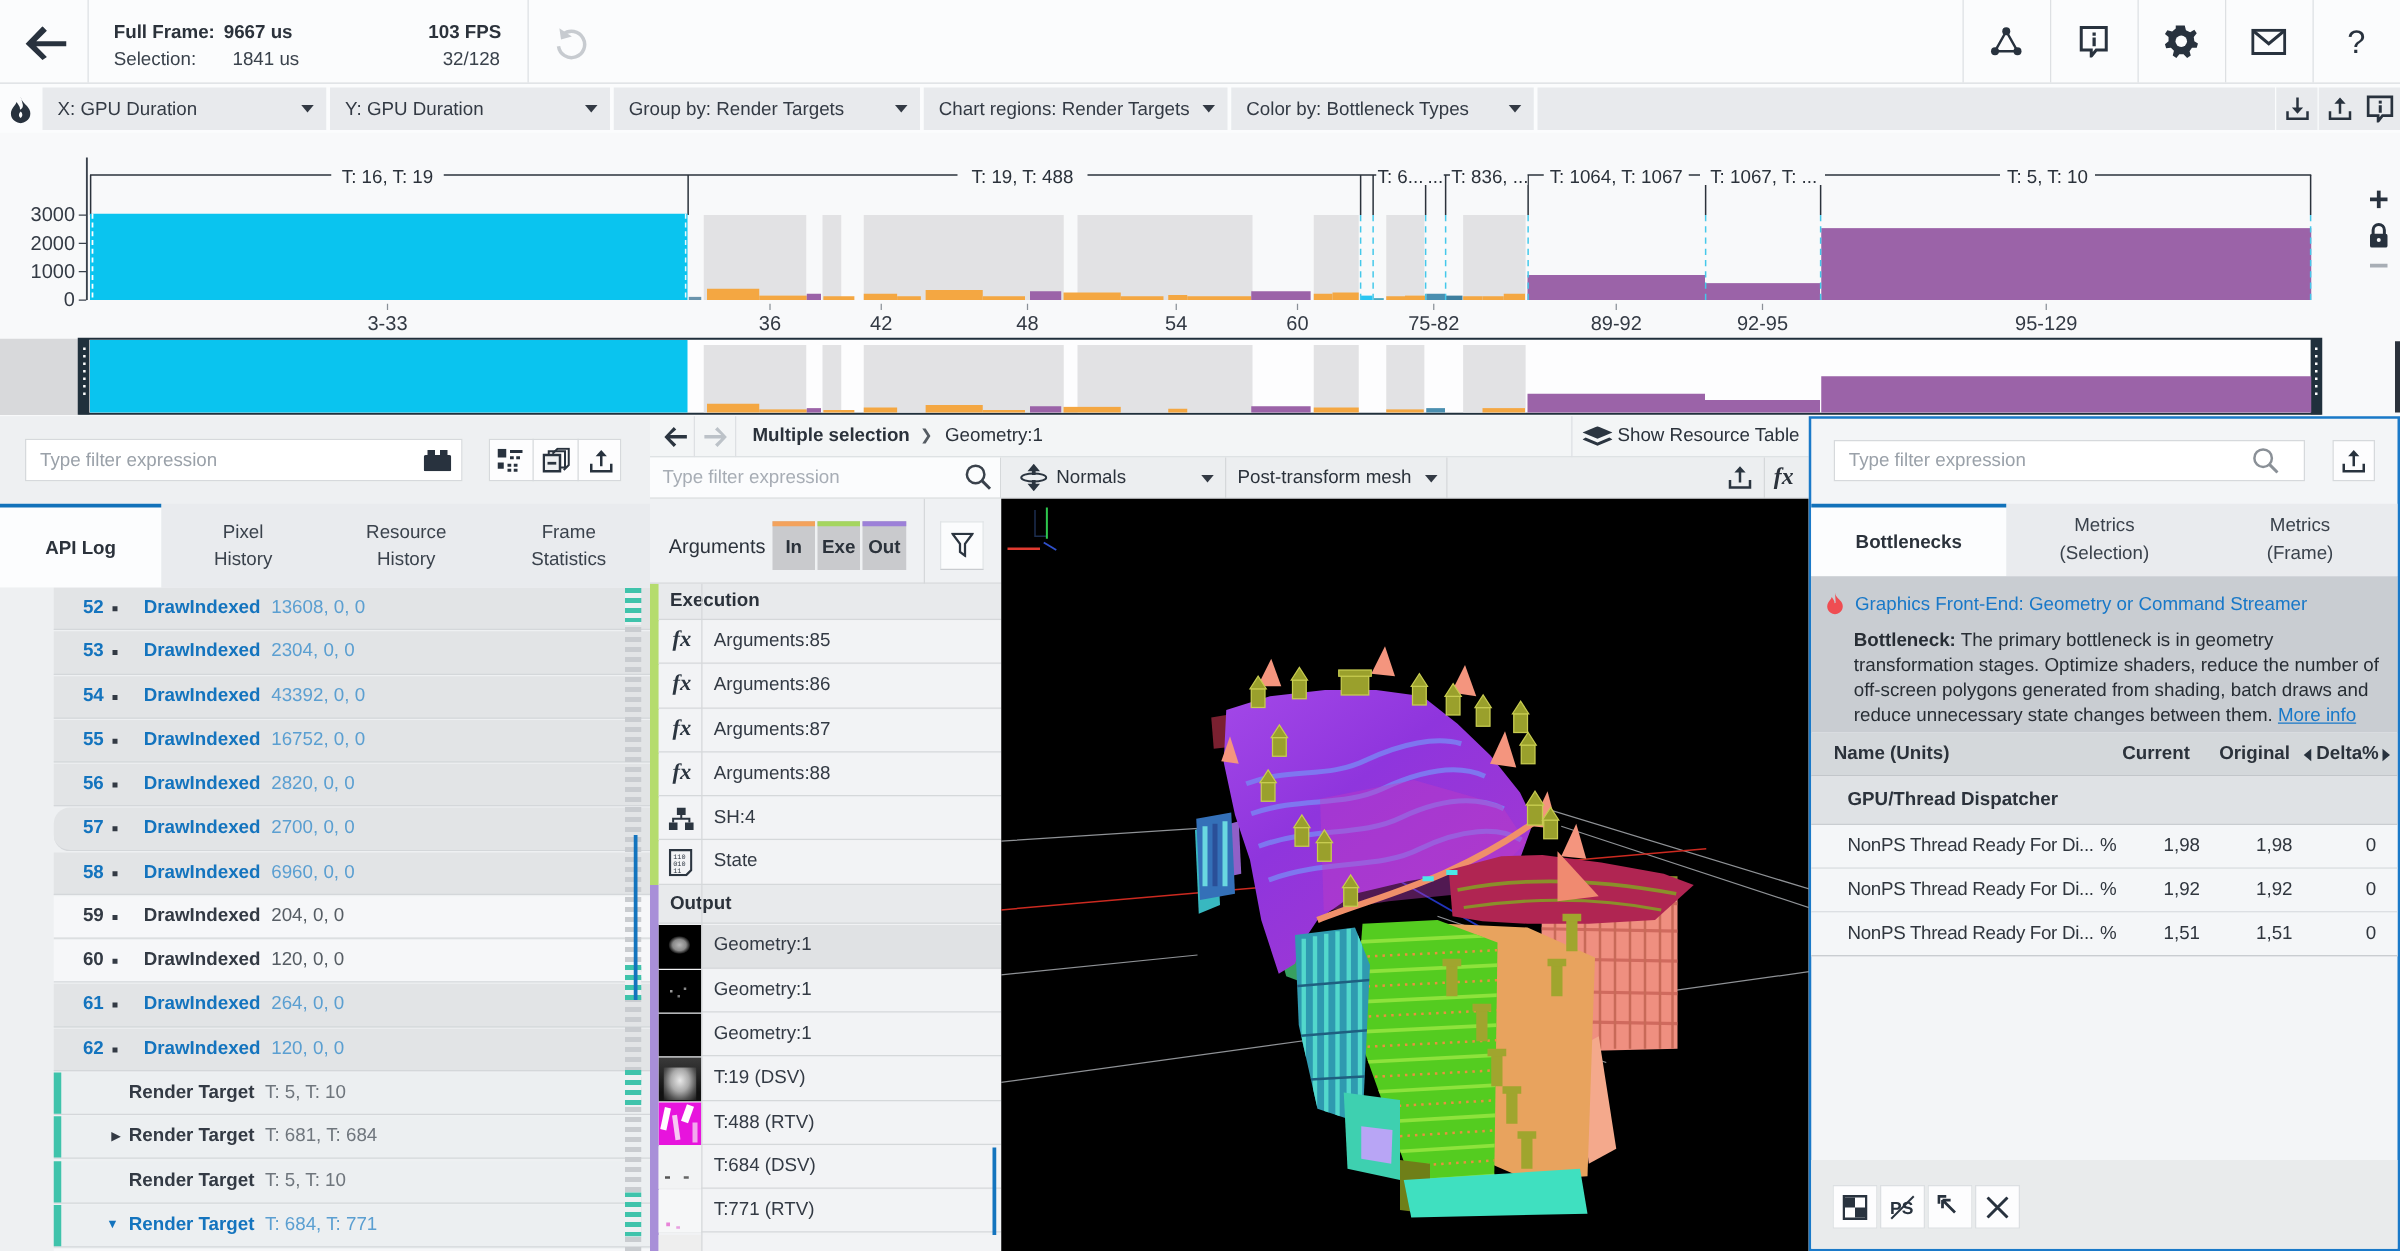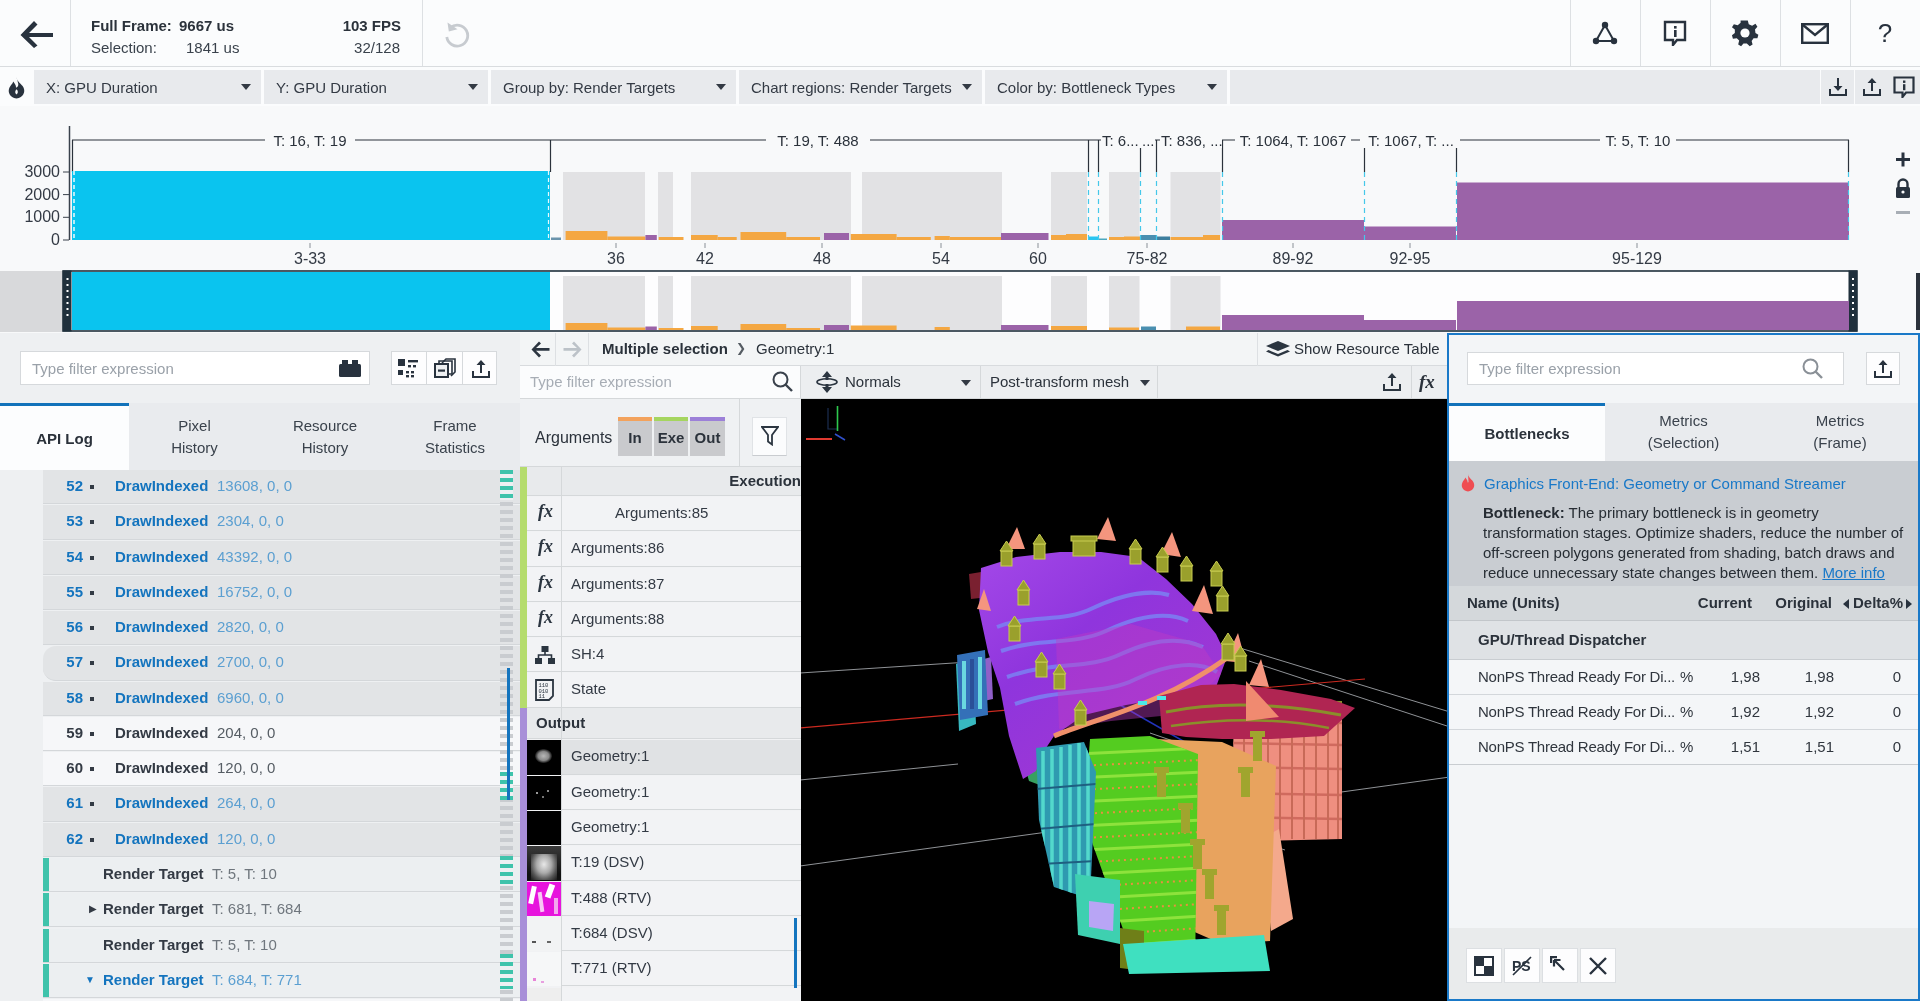--- a/index.html
+++ b/index.html
@@ -521,24 +521,24 @@
       <div class="abs" style="left:170px;top:84px;width:35px;height:39px;background:#c9cacd;border-top:4px solid #9c80d8;text-align:center;font-weight:bold;line-height:34px;">Out</div>
       <div class="abs" style="left:219px;top:66px;width:1px;height:68px;background:#d5d8da;"></div>
       <div class="abs" style="left:232px;top:84px;width:35px;height:39px;background:#fbfcfd;border:1px solid #e0e3e6;border-bottom:1px solid #c9ccd0;"></div>
       <svg class="abs" style="left:241px;top:93px;" width="18" height="20" viewBox="0 0 18 20">
           <path d="M1 1 H17 L11 9 V18.5 L7 15.5 V9 Z" fill="none" stroke="#2b3540" stroke-width="1.8"></path>
         </svg>
 
       <div id="mlist" class="abs" style="left:0;top:134px;width:281px;height:534px;overflow:hidden;">
         <div class="abs" style="left:0;top:0;width:7px;height:241px;background:#b5dc6d;"></div>
         <div class="abs" style="left:0;top:241px;width:7px;height:293px;background:#a88fd8;"></div>
-        <div class="sechdr" style="left:7px;top:0;width:274px;height:29.3px;padding:5px 0 0 9px;text-align:right;">Execution</div>
+        <div class="sechdr" style="left:7px;top:0;width:274px;height:29.3px;padding:5px 0 0 9px;">Execution</div>
         <div class="mrow" style="left:7px;top:30px;width:274px;">
             <span class="fxi">fx</span>
-            <span class="mtext" style="left:44px;margin-left:44px;">Arguments:85</span>
+            <span class="mtext" style="left:44px;">Arguments:85</span>
           </div>
         <div class="mrow" style="left:7px;top:65.3px;width:274px;">
             <span class="fxi">fx</span>
             <span class="mtext" style="left:44px;">Arguments:86</span>
           </div>
         <div class="mrow" style="left:7px;top:100.5px;width:274px;">
             <span class="fxi">fx</span>
             <span class="mtext" style="left:44px;">Arguments:87</span>
           </div>
         <div class="mrow" style="left:7px;top:135.8px;width:274px;">

